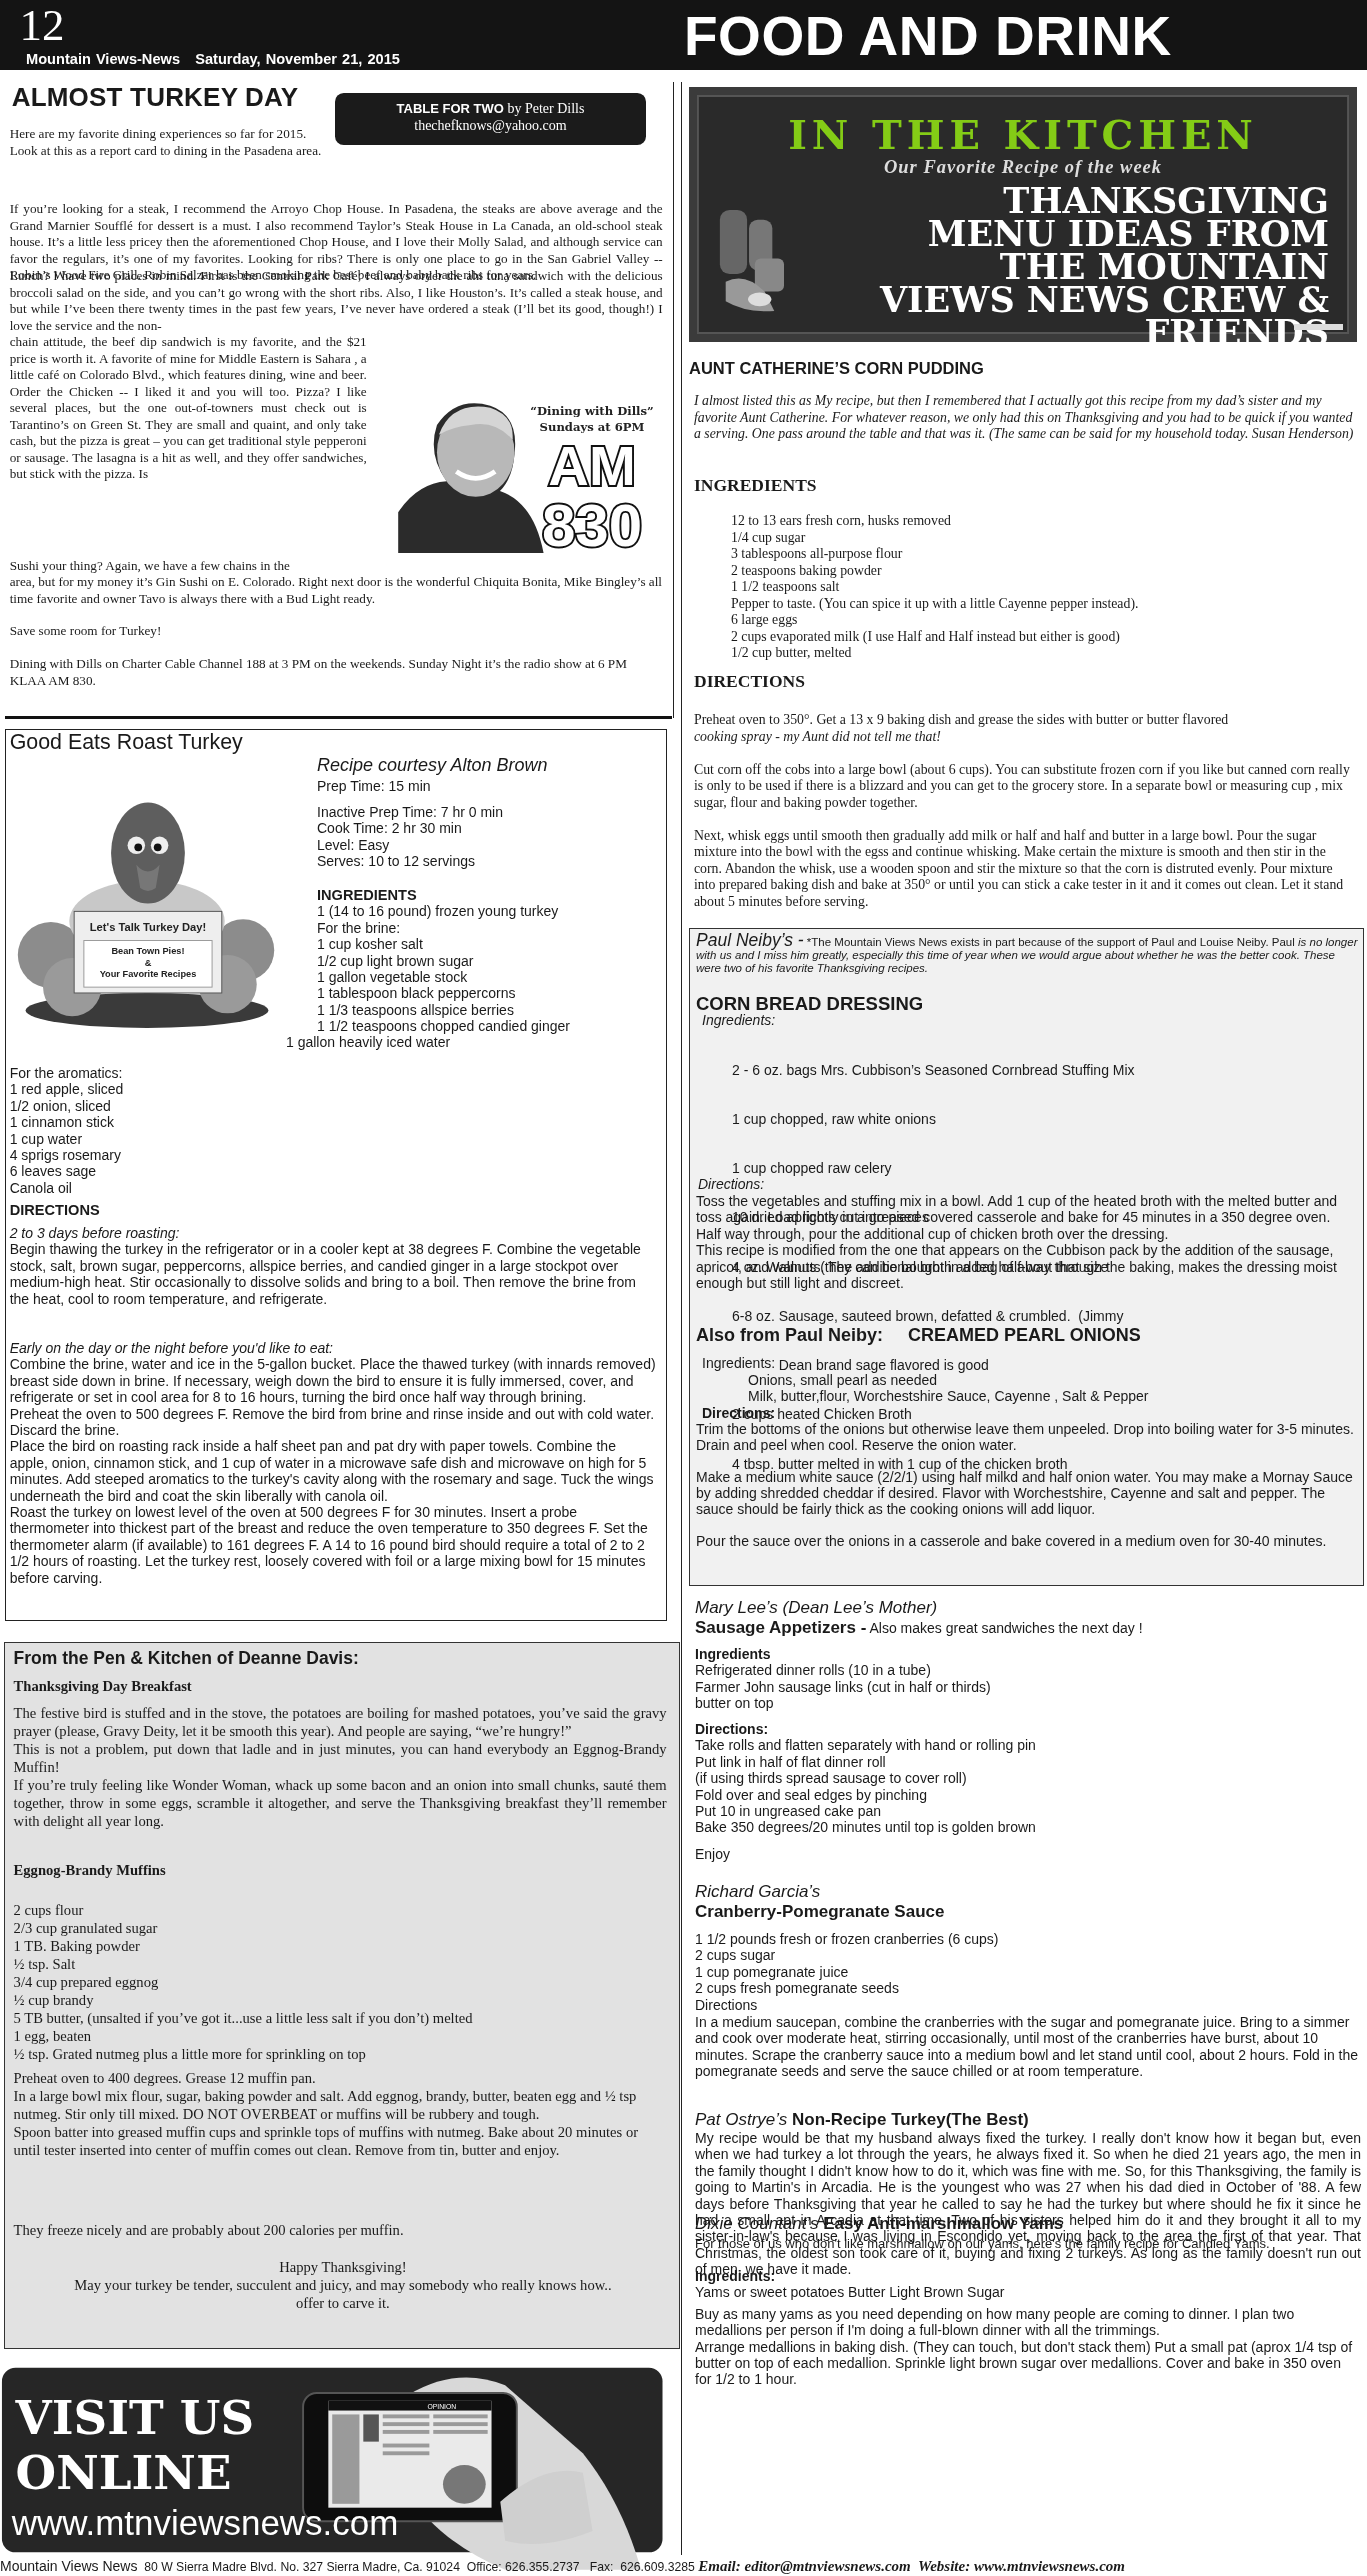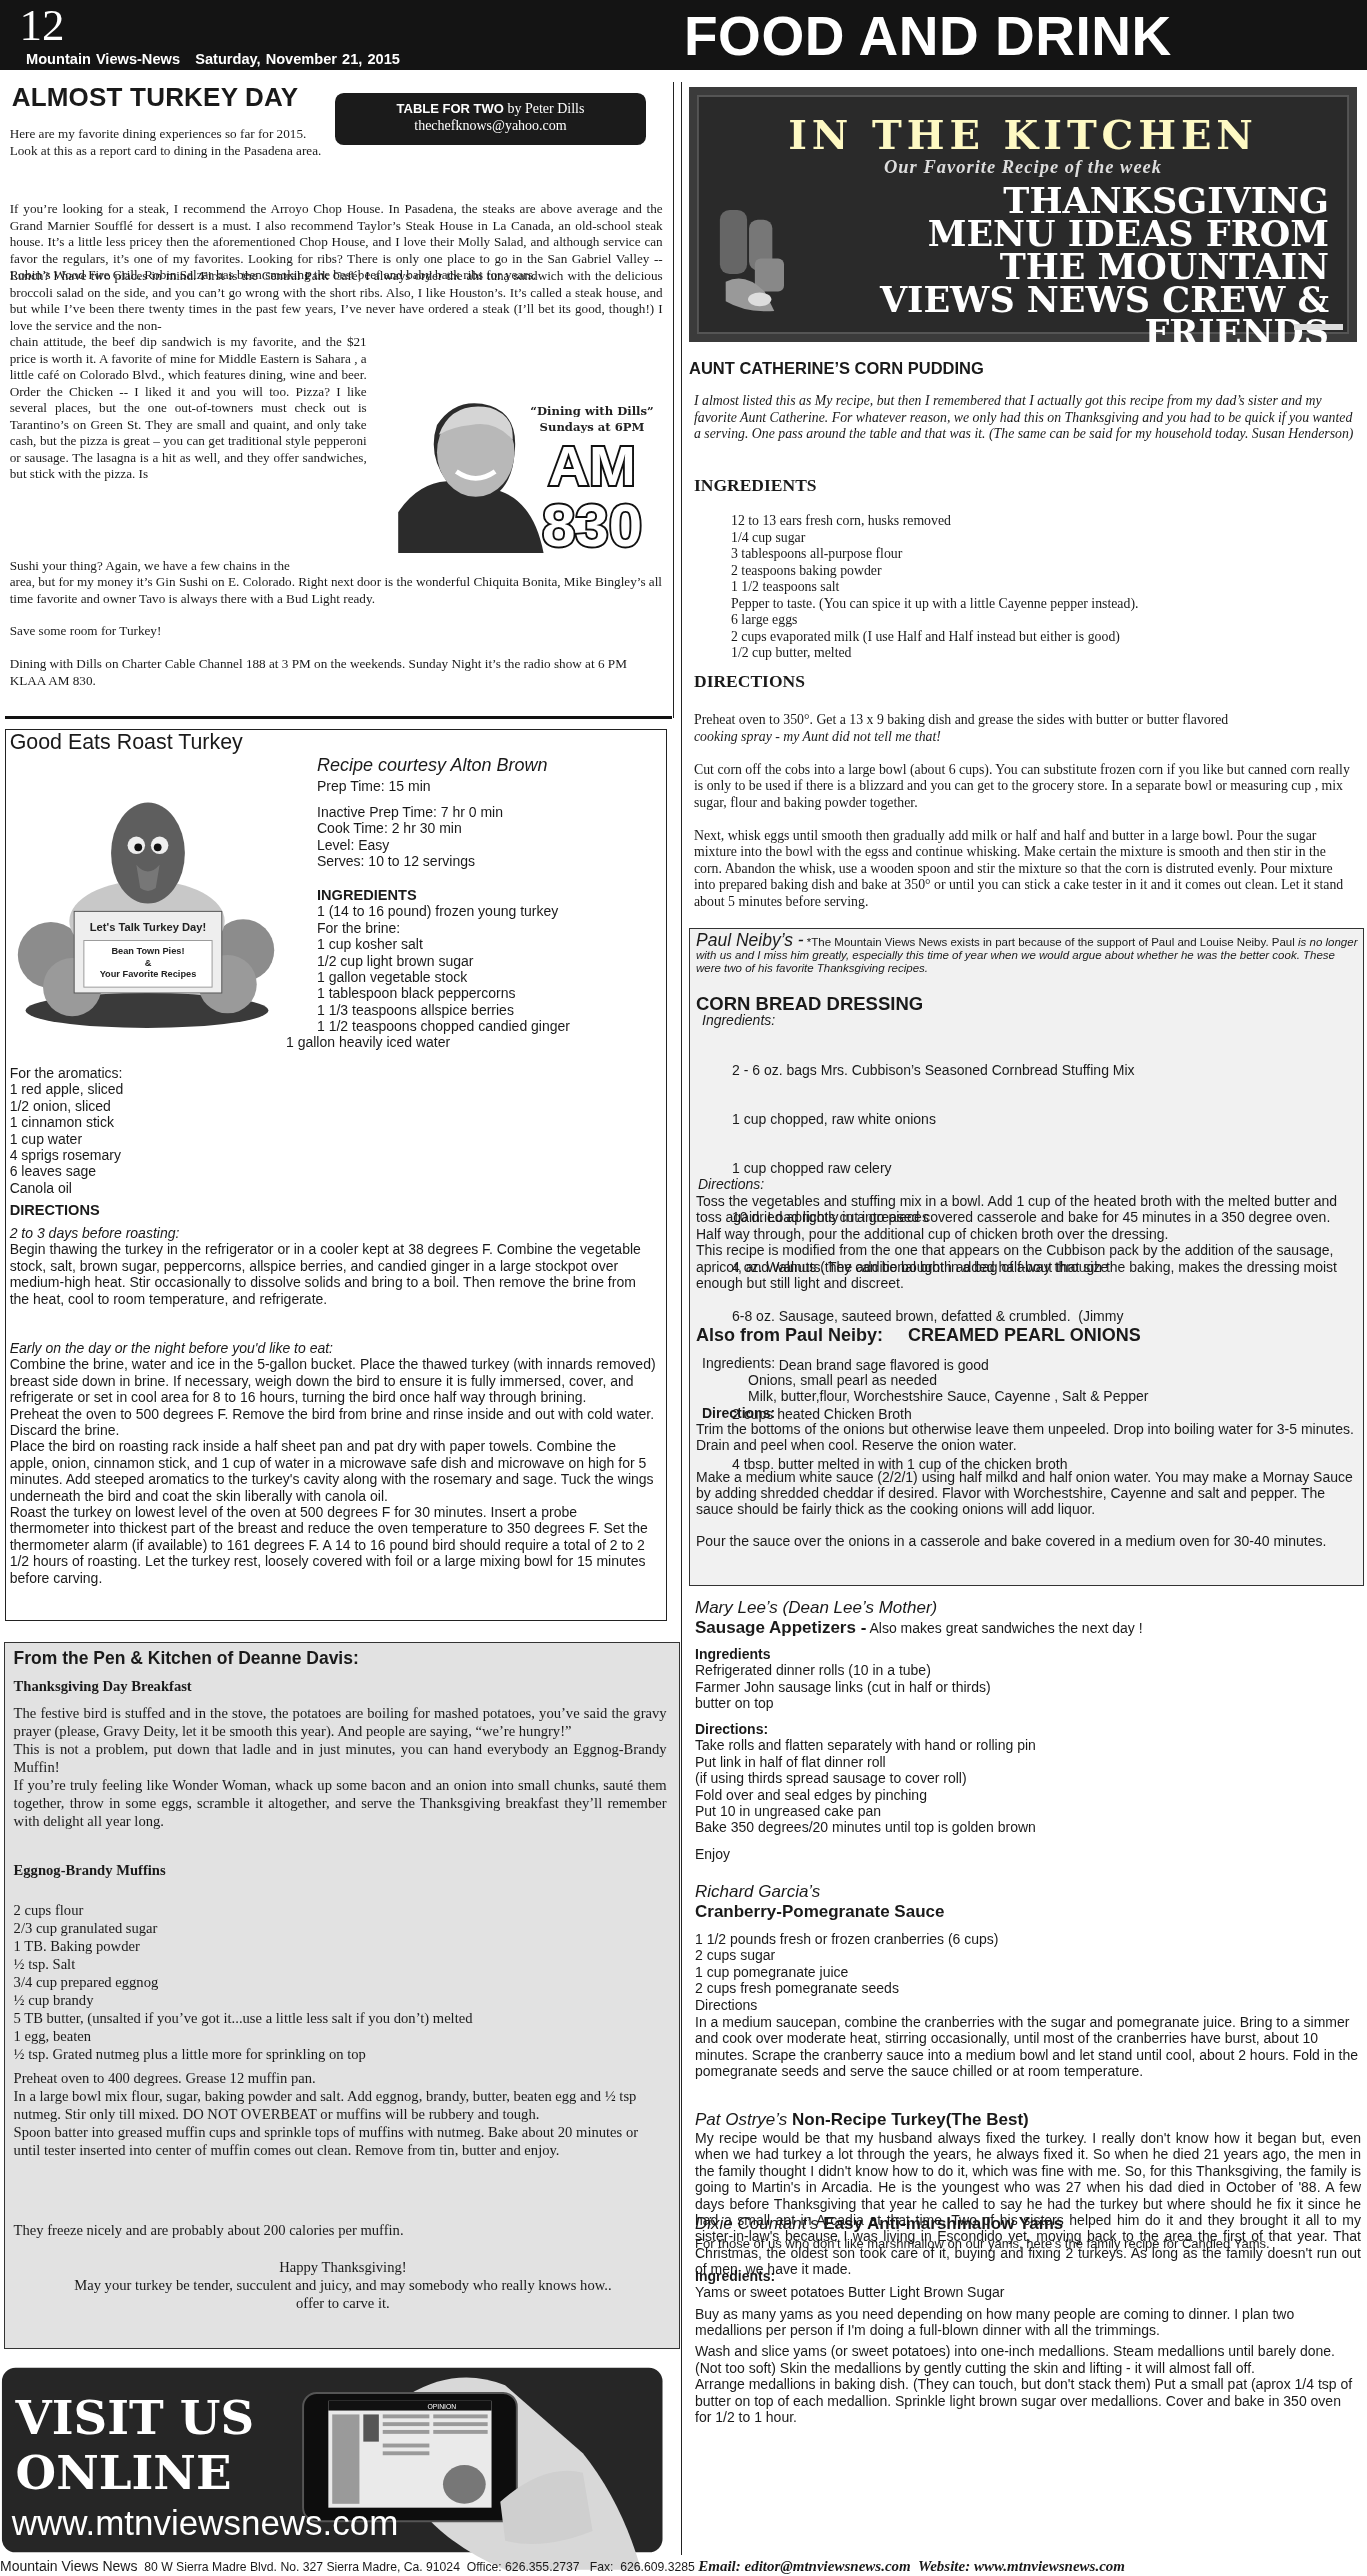--- a/index.html
+++ b/index.html
@@ -49,21 +49,21 @@
 #dd-p{left:13.6px;top:1704px;width:653px;text-align:justify}
 #dd-muffin{left:13.6px;top:1862px;font-weight:bold;font-size:14.6px}
 #dd-ing{left:13.6px;top:1901px}
 #dd-steps{left:13.6px;top:2069px;width:653px}
 #dd-freeze{left:13.6px;top:2221px}
 #dd-close{left:19.4px;top:2258px;width:647px;text-align:center}
 
 #visit{left:0;top:2356px;width:548px;height:214px}
 
 #chalk{left:689px;top:87px;width:668px;height:255px;background:#2a2a2a;border:8.7px solid #3b3b3b;box-shadow:inset 0 0 0 1.9px #555}
-#chalk-h1{left:0;top:15.5px;width:100%;text-align:center;color:#fef9c3;font-size:40px;font-weight:bold;letter-spacing:4.9px;font-family:"DejaVu Serif",serif}
+#chalk-h1{left:0;top:15.5px;width:100%;text-align:center;color:#84cc16;font-size:40px;font-weight:bold;letter-spacing:4.9px;font-family:"DejaVu Serif",serif}
 #chalk-h2{left:0;top:62px;width:100%;text-align:center;color:#ddd;font-size:18.5px;font-style:italic;font-weight:bold;letter-spacing:1px}
 #chalk-h3{left:175px;top:89px;width:457px;text-align:right;color:#fff;font-size:35px;line-height:33px;font-weight:bold;font-family:"DejaVu Serif",serif}
 #chalk-tools{left:19.4px;top:109px;width:102px;height:112px}
 #aunt-title{left:689px;top:359px;font-size:16.5px;font-weight:bold;font-family:"Liberation Sans",sans-serif}
 #aunt-intro{left:694px;top:393px;width:661px;font-style:italic;font-size:13.8px;line-height:16.5px}
 #aunt-ing-title{left:694px;top:475px;font-size:17.5px;font-weight:bold}
 #aunt-ing{left:731px;top:513px;font-size:13.8px;line-height:16.5px}
 #aunt-dir-title{left:694px;top:671px;font-size:17.5px;font-weight:bold}
 #aunt-dir{left:694px;top:712px;width:662px;font-size:13.8px;line-height:16.5px}
 #neiby-box{left:689px;top:928px;width:675px;height:658px;background:#f1f1f1;border:1.9px solid #333}
@@ -380,20 +380,19 @@
 <div id="ostrye-body" class="abs rs">  My recipe would be that my husband always fixed the turkey.  I really don't know how it began but, even when we had turkey a lot through the years, he always fixed it.  So when he died 21 years ago, the men in the family thought I didn't know how to do it, which was fine with me.  So, for this Thanksgiving, the family is going to Martin's in Arcadia. He is the youngest who was 27 when his dad died in October of '88.  A few days before Thanksgiving that year he called to say he had the turkey but where should he fix it since he had a small apt in Arcadia at that time.  Two of his sisters helped him do it and they brought it all to my sister-in-law's because I was living in Escondido yet, moving back to the area the first of that year.  That Christmas, the oldest son took care of it, buying and fixing 2 turkeys.  As long as the family doesn't run out of men, we have it made.</div>
 
 <div id="dixie-title" class="abs sans">
   <i>Dixie Countant’s</i><b> Easy Anti-marshmallow Yams</b>
 </div>
 <div id="dixie-intro" class="abs sans">For those of us who don't like marshmallow on our yams, here's the  family recipe for Candied Yams.</div>
 <div class="abs rs" style="left:695px;top:2268px;width:666px">
   <div style="font-weight:bold">Ingredients:</div>
   <div>Yams or sweet potatoes  Butter   Light Brown Sugar</div>
   <div style="margin-top:4.9px">Buy as many yams as you need depending on how many people are coming  to dinner.  I plan two medallions per person if I'm doing a full-blown dinner with all the trimmings.</div>
-  <div style="margin-top:4.9px">Wash and slice yams (or sweet potatoes) into one-inch medallions.  Steam medallions until barely done. (Not too soft)  Skin the medallions by gently cutting the skin and lifting - it will  almost fall off.</div>
   <div>Arrange medallions in baking dish. (They can touch, but don't stack  them)  Put a small pat (aprox 1/4 tsp of butter on top of each medallion.  Sprinkle light brown sugar over medallions. Cover and bake in 350 oven for 1/2 to 1 hour.</div>
 </div>
 
 <div id="footer" class="abs">
   <span class="f1">Mountain Views News</span><span class="f2" style="white-space:pre">  80 W Sierra Madre Blvd. No. 327 Sierra Madre, Ca. 91024  Office: 626.355.2737   Fax:  626.609.3285 </span><span class="f3">Email: editor@mtnviewsnews.com</span><span class="f3" style="white-space:pre">  Website: www.mtnviewsnews.com</span>
 </div>
 
 
 </body></html>

